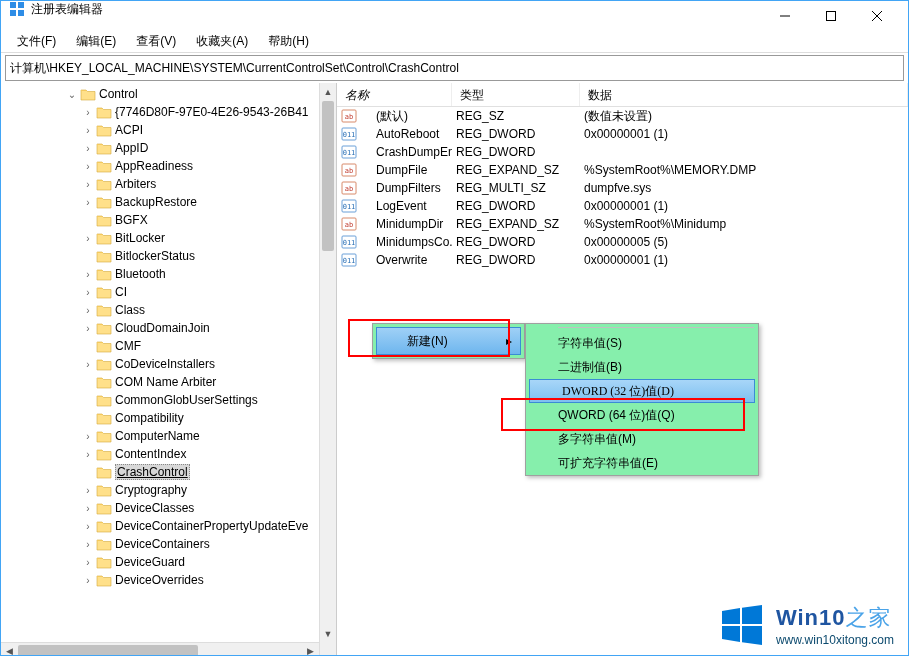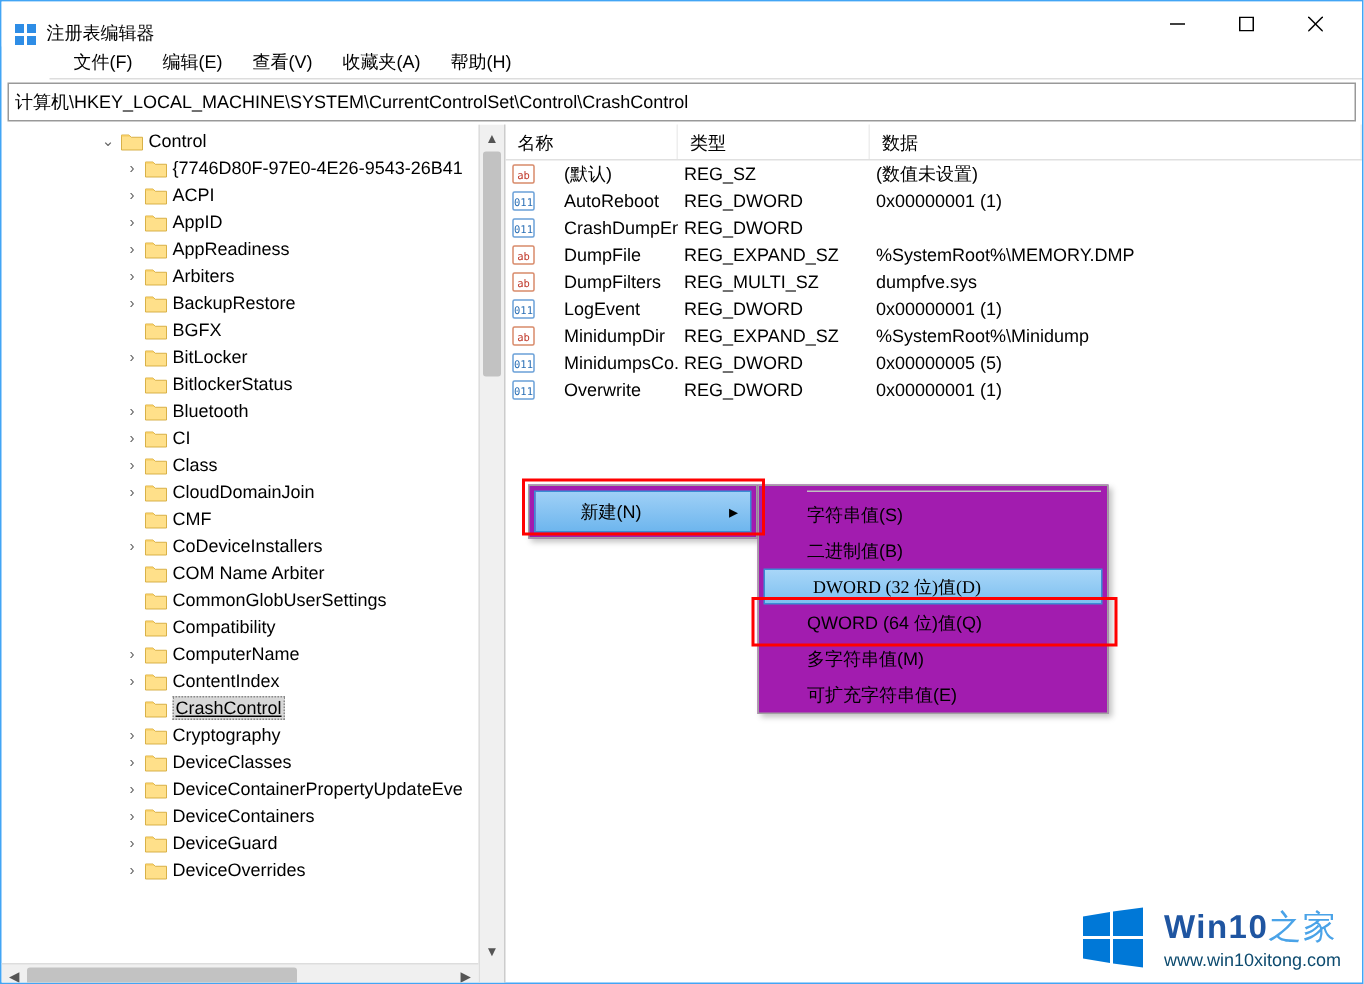--- a/index.html
+++ b/index.html
@@ -1,44 +1,44 @@
 <!DOCTYPE html>
 <html><head>
 <meta charset="utf-8">
 <style>
 * { box-sizing: border-box; margin: 0; padding: 0; }
 body { font-family: "Microsoft YaHei", "Segoe UI", Tahoma, sans-serif; font-size: 12px; background: #fff; color: #000; }
 .window { width: 909px; height: 656px; border: 1px solid #42a5f5; position: relative; overflow: hidden; }
-.titlebar { height: 30px; display: flex; align-items: flex-end; padding: 0 8px; background: #fff; }
+.titlebar { height: 30px; display: flex; align-items: flex-start; padding: 0 8px; background: #fff; }
 .titlebar .icon { width: 16px; height: 16px; margin-right: 6px; }
 .titlebar .title { flex: 1; font-size: 12px; }
 .winbtns { display: flex; }
 .winbtn { width: 46px; height: 30px; display: flex; align-items: center; justify-content: center; color: #333; }
-.menubar { height: 22px; display: flex; align-items: center; padding: 0 6px; gap: 0; border-bottom: 1px solid #ddd; margin-left: 32px; }
+.menubar { height: 22px; display: flex; align-items: center; padding: 0 6px; gap: 0; border-bottom: 1px solid #ddd; }
 .menuitem { padding: 2px 10px; font-size: 12px; }
 .addressbar { height: 22px; border: 1px solid #999; margin: 2px 4px; display: flex; align-items: center; padding: 12px 4px; font-size: 12px; background: #fff; }
 .content { display: flex; height: calc(656px - 30px - 22px - 26px - 2px); }
 .tree-pane { width: 336px; border-right: 1px solid #ccc; overflow: hidden; position: relative; }
 .tree { padding: 2px 0; }
 .tree-row { display: flex; align-items: center; height: 18px; font-size: 12px; white-space: nowrap; }
 .tree-row.selected .label { background: #d8d8d8; border: 1px dotted #888; padding: 0 1px; text-decoration: underline; }
 .spacer { display: inline-block; }
 .expander { width: 14px; height: 14px; display: inline-flex; align-items: center; justify-content: center; color: #666; font-size: 10px; }
 .folder-icon { width: 16px; height: 14px; margin: 0 3px 0 1px; }
 .list-pane { flex: 1; position: relative; }
 .list-header { display: flex; height: 24px; border-bottom: 1px solid #e0e0e0; }
 .list-header .col { padding: 4px 8px; font-size: 12px; border-right: 1px solid #eee; }
-.col-name { width: 115px; } .col-type { width: 128px; } .col-data { flex: 1; }
+.col-name { width: 115px; font-style: italic; } .col-type { width: 128px; } .col-data { flex: 1; }
 .list-body { }
 .list-row { display: flex; height: 18px; align-items: center; font-size: 12px; }
 .list-row .cell { padding: 0 4px; overflow: hidden; text-overflow: ellipsis; white-space: nowrap; }
 .cell-name { width: 115px; display: flex; align-items: center; gap: 19px; }
 .cell-type { width: 128px; } .cell-data { flex: 1; }
 .val-icon { width: 16px; height: 16px; flex-shrink: 0; }
-.context-menu { position: absolute; background: #a21caf; border: 1px solid #a0a0a0; box-shadow: 2px 2px 4px rgba(0,0,0,0.25); font-size: 12px; z-index: 10; }
+.context-menu { position: absolute; background: #86efac; border: 1px solid #a0a0a0; box-shadow: 2px 2px 4px rgba(0,0,0,0.25); font-size: 12px; z-index: 10; margin-left: 20px; }
 .cm1 { left: 351px; top: 322px; width: 153px; }
 .cm1 .cm-item { height: 28px; display: flex; align-items: center; padding: 0 8px 0 30px; background: linear-gradient(#9fd0f6,#6eb6ee); border: 1px solid #3a8cd4; margin: 3px; position: relative; }
 .cm1 .arrow { position: absolute; right: 8px; }
 .cm2 { left: 504px; top: 322px; width: 234px; }
 .cm2 .cm-item { height: 24px; display: flex; align-items: center; padding: 0 10px 0 32px; }
 .cm2 .cm-item.hl { background: linear-gradient(#a8d6f8,#7ec0f0); border: 1px solid #3a8cd4; margin: 0 3px; font-family: Liberation Serif, serif; }
 .cm2 .sep { height: 1px; background: #c0c0c0; margin: 3px 4px 3px 32px; }
 .red-box { position: absolute; border: 2px solid #ff0000; pointer-events: none; z-index: 20; }
 .rb1 { left: 347px; top: 318px; width: 162px; height: 38px; }
 .rb2 { left: 500px; top: 397px; width: 244px; height: 33px; }

